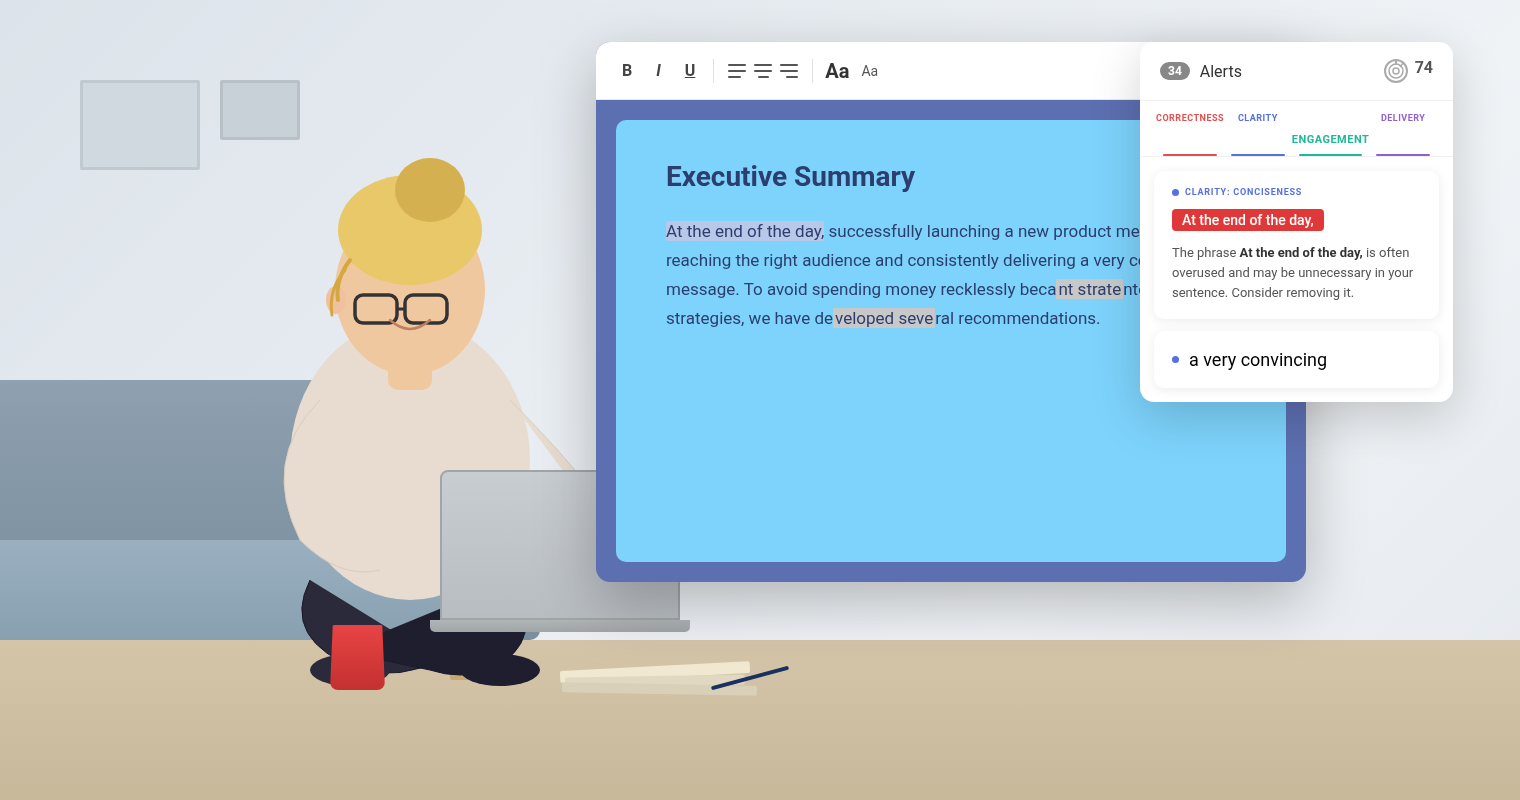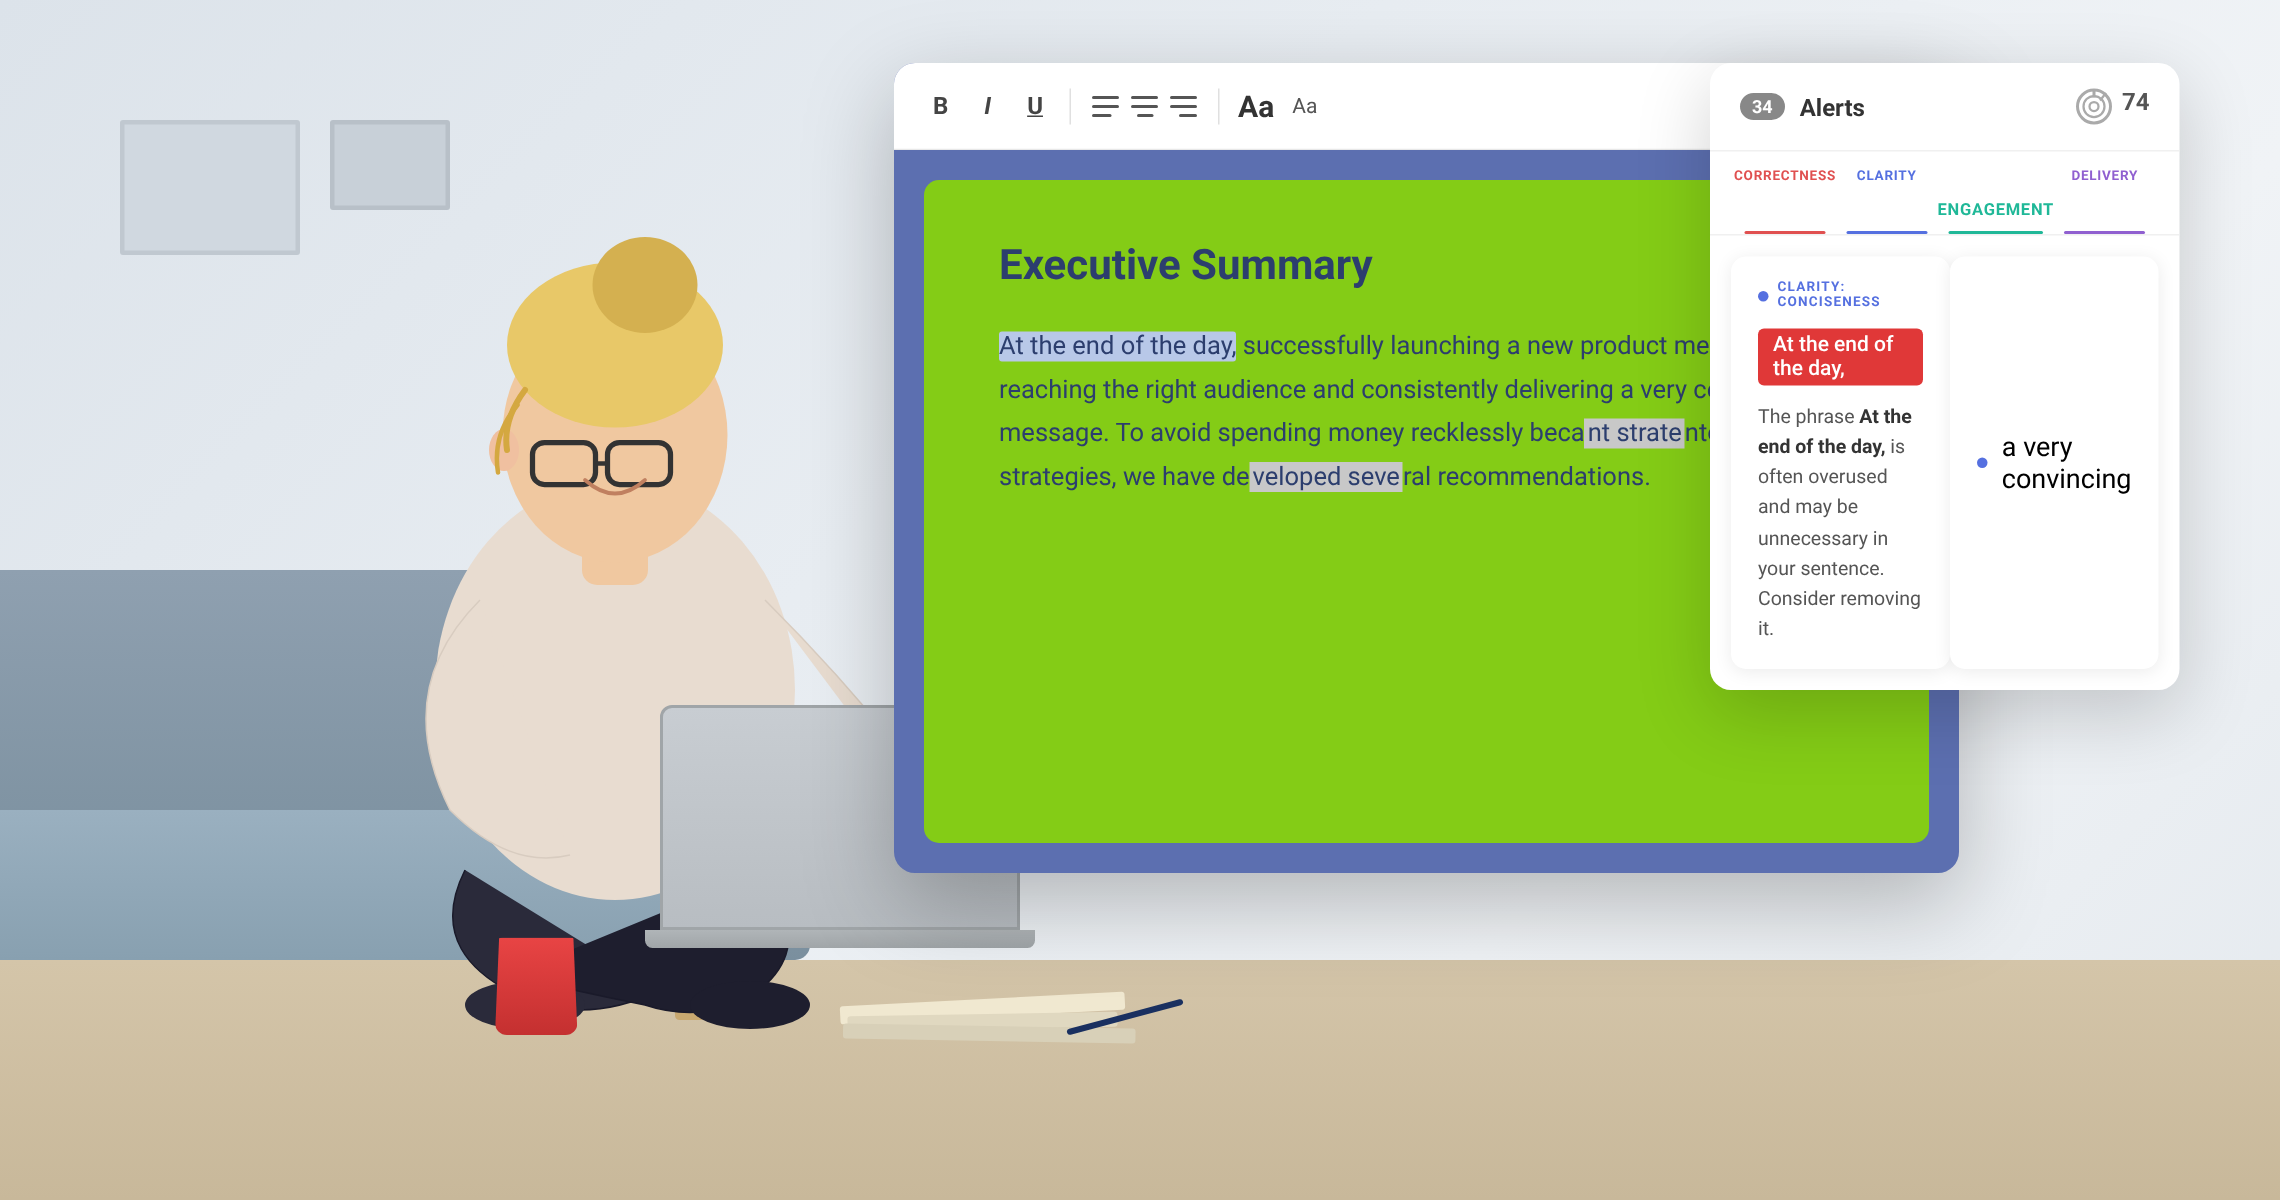--- a/index.html
+++ b/index.html
@@ -252,21 +252,21 @@
       font-family: Georgia, serif;
     }
 
     
     .editor-content-wrapper {
       padding: 20px;
       height: calc(100% - 58px);
     }
 
     .editor-content {
-      background: #84cc16;
+      background: #7dd3fc;
       border-radius: 10px;
       padding: 40px 50px;
       height: 100%;
       overflow: hidden;
     }
 
     .doc-title {
       font-size: 28px;
       font-weight: 700;
       color: #2c3e6e;
@@ -310,21 +310,21 @@
       font-size: 12px;
       font-weight: 700;
       padding: 2px 8px;
       border-radius: 12px;
       min-width: 28px;
       text-align: center;
     }
 
     .alerts-label {
       font-size: 16px;
-      font-weight: 700;
+      font-weight: 400;
       color: #333;
       flex: 1;
     }
 
     .score-container {
       display: flex;
       gap: 6px;
     }
 
     .score-number {
@@ -370,21 +370,22 @@
     .cat-tab.engagement { color: #20b898; }
     .cat-tab.engagement .cat-line { background: #20b898; }
 
     .cat-tab.delivery { color: #9060d0; }
     .cat-tab.delivery .cat-line { background: #9060d0; }
 
     
     .alert-cards {
       padding: 14px;
       display: flex;
-      flex-direction: row;
+      flex-direction: column;
+      gap: 12px;
       justify-content: flex-end;
     }
 
     .alert-card {
       background: white;
       border-radius: 10px;
       padding: 16px 18px;
       box-shadow: 0 2px 12px rgba(0,0,0,0.08);
     }
 

